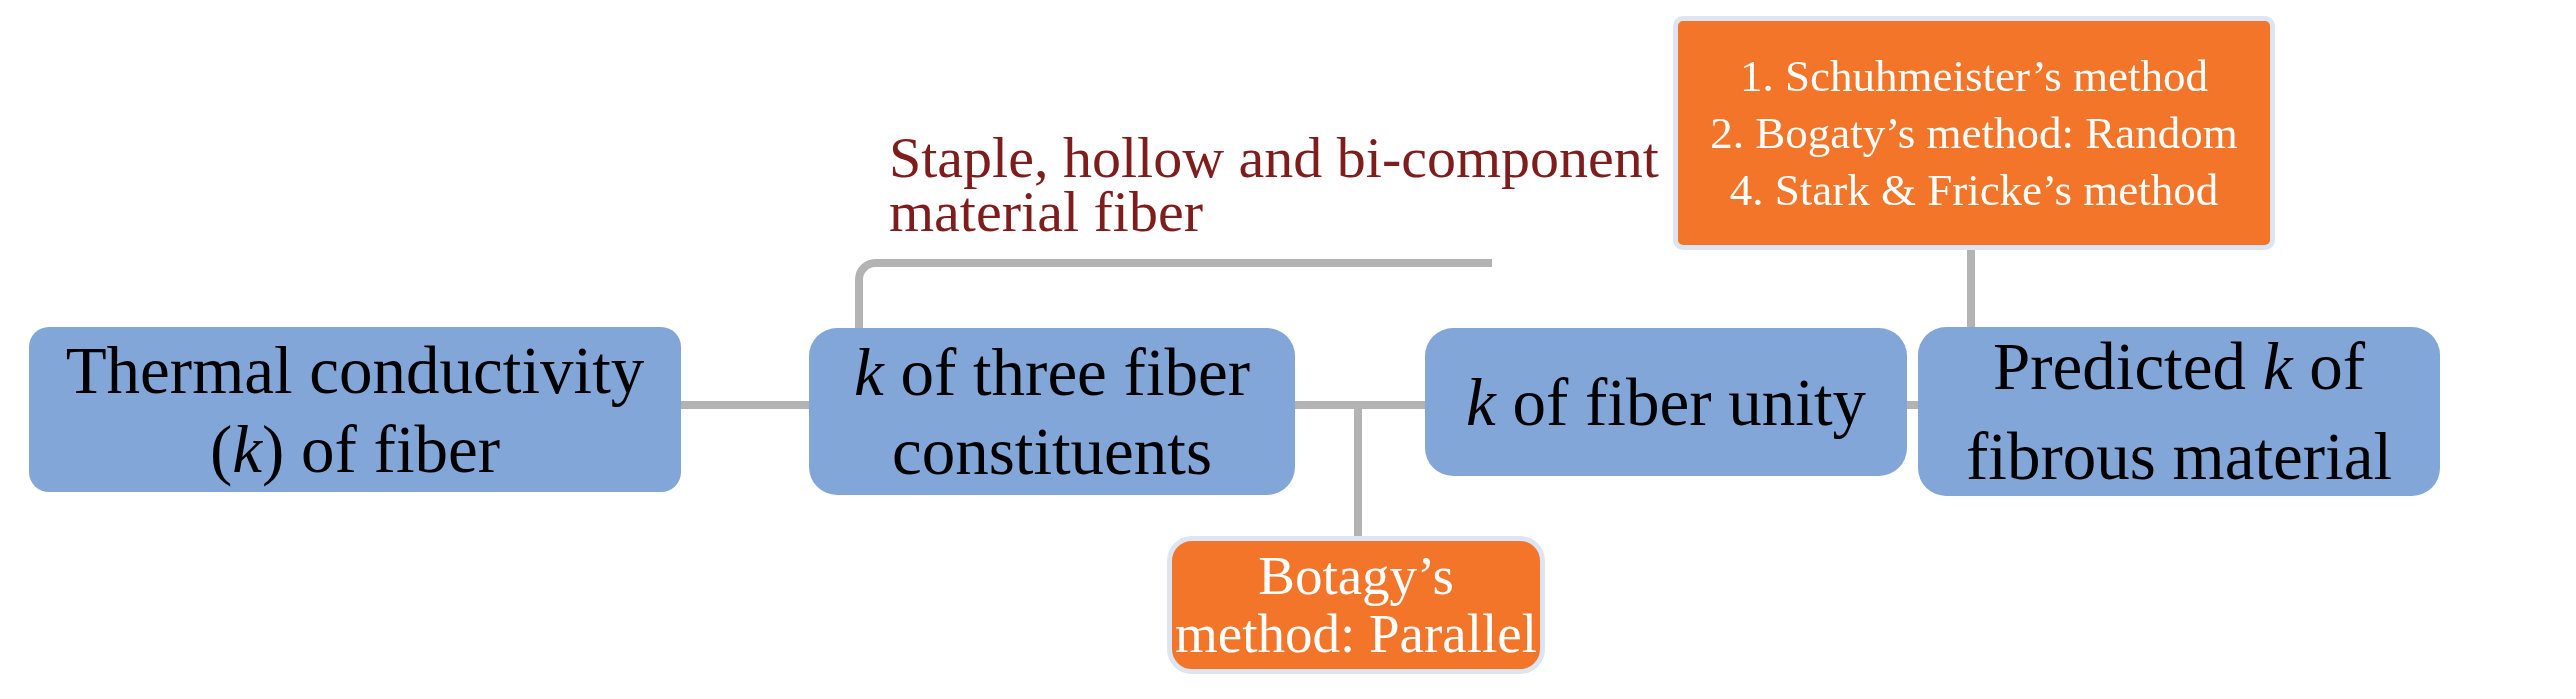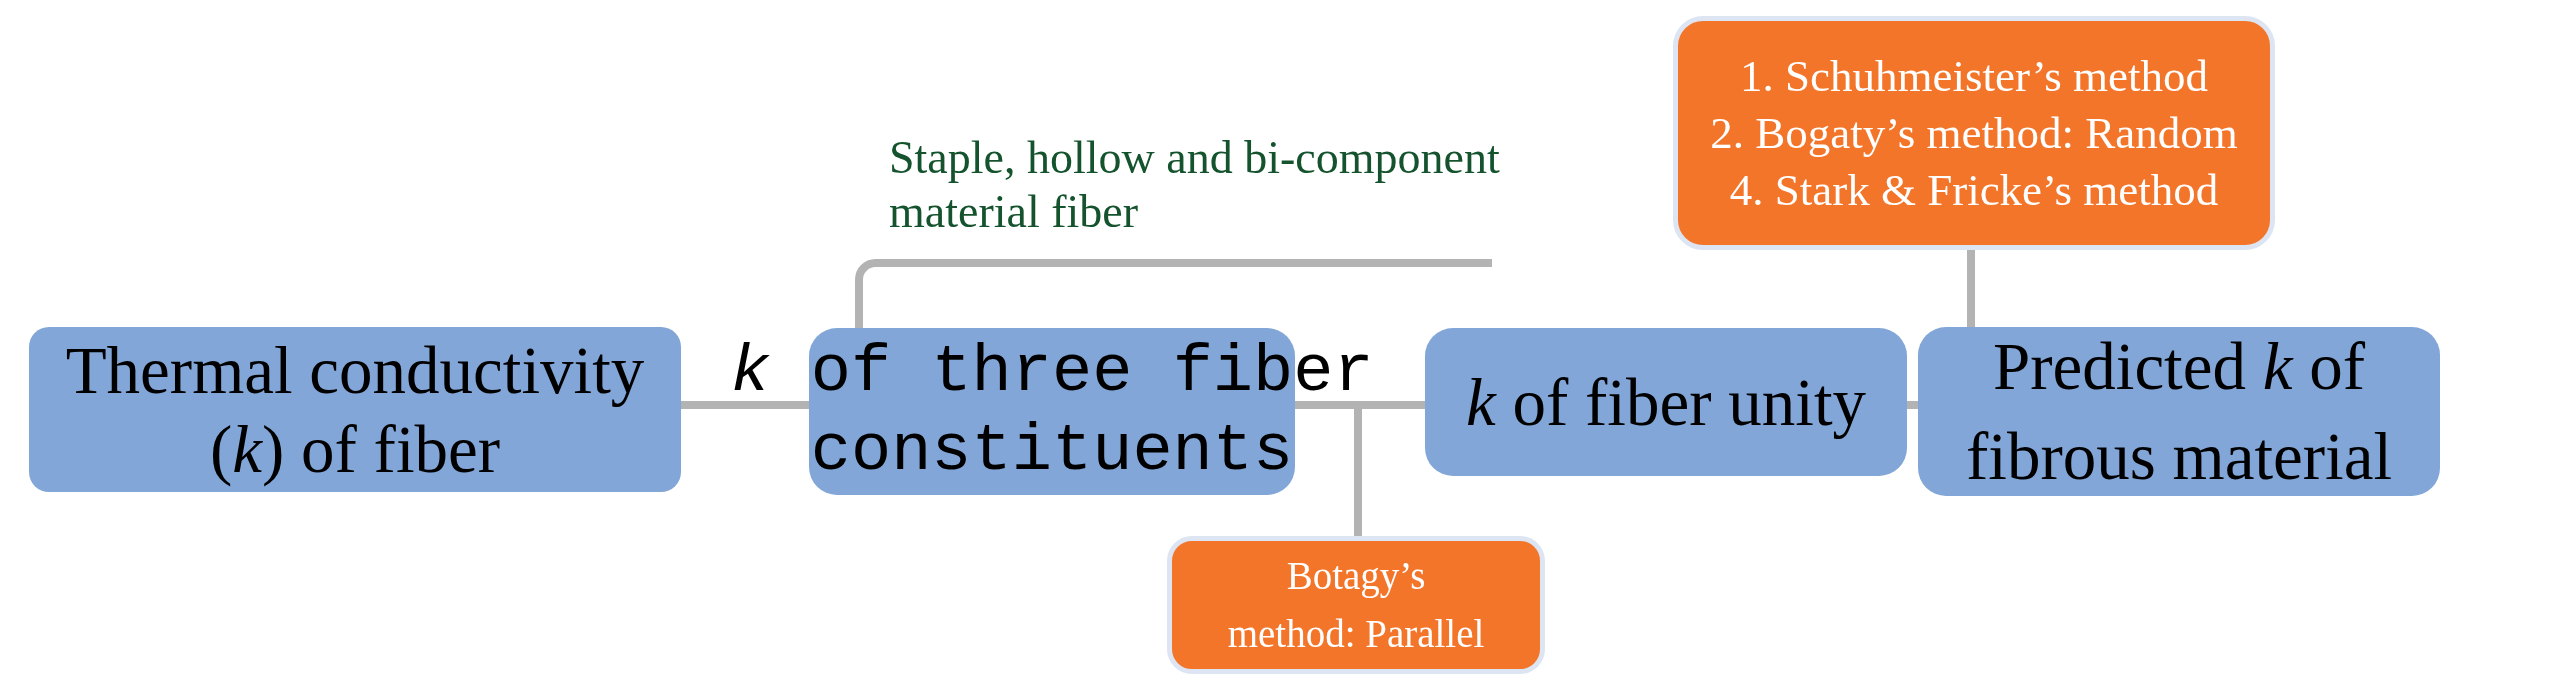--- a/index.html
+++ b/index.html
@@ -27,33 +27,33 @@
     border-radius: 28px;
     font-size: 67px;
     line-height: 79px;
   }
   .orange {
     background: var(--box-orange, #F3752A);
     color: #ffffff;
     border: 5.1px solid var(--orange-outline, #DCE5F1);
   }
   .methods-box {
-    border-radius: 30px;
+    border-radius: 10px;
     font-size: 45px;
     line-height: 57px;
   }
   .parallel-box {
     border-radius: 25px;
-    font-size: 39px;
+    font-size: 55px;
     line-height: 58px;
   }
   .note {
     position: absolute;
-    color: #14532d;
-    font-size: 46px;
+    color: #7f1d1d;
+    font-size: 58px;
     line-height: 54px;
     text-align: left;
   }
   .conn {
     position: absolute;
     background: var(--connector-gray, #B3B3B3);
   }
   .elbow {
     position: absolute;
     box-sizing: border-box;
@@ -78,21 +78,21 @@
   <div class="note" style="left:889px; top:131px;">
       <div class="line"><span>Staple, hollow and bi-component</span></div>
       <div class="line"><span>material fiber</span></div>
     </div>
 
   <div class="box blue" style="left:29px; top:327px; width:652px; height:165px;border-radius:20px;">
       <div class="line"><span>Thermal conductivity</span></div>
       <div class="line"><span>(</span><i>k</i><span>) of fiber</span></div>
     </div>
 
-  <div class="box blue" style="left:809px; top:328px; width:486px; height:167px;font-family:Liberation Mono, monospace;">
+  <div class="box blue" style="left:809px; top:328px; width:486px; height:167px;">
       <div class="line"><i>k</i><span> of three fiber</span></div>
       <div class="line"><span>constituents</span></div>
     </div>
 
   <div class="box blue" style="left:1425px; top:328px; width:482px; height:148px;">
       <div class="line"><i>k</i><span> of fiber unity</span></div>
     </div>
 
   <div class="box blue" style="left:1918px; top:327px; width:522px; height:169px;justify-content:space-between;">
       <div class="line"><span>Predicted </span><i>k</i><span> of</span></div>

